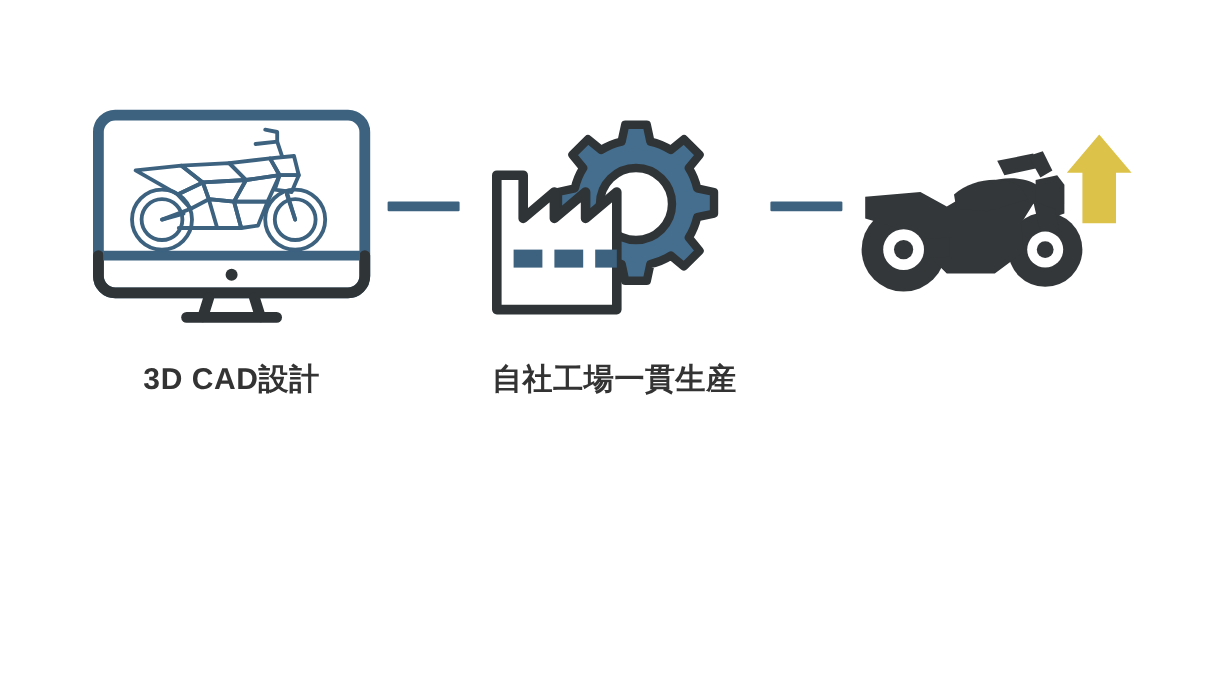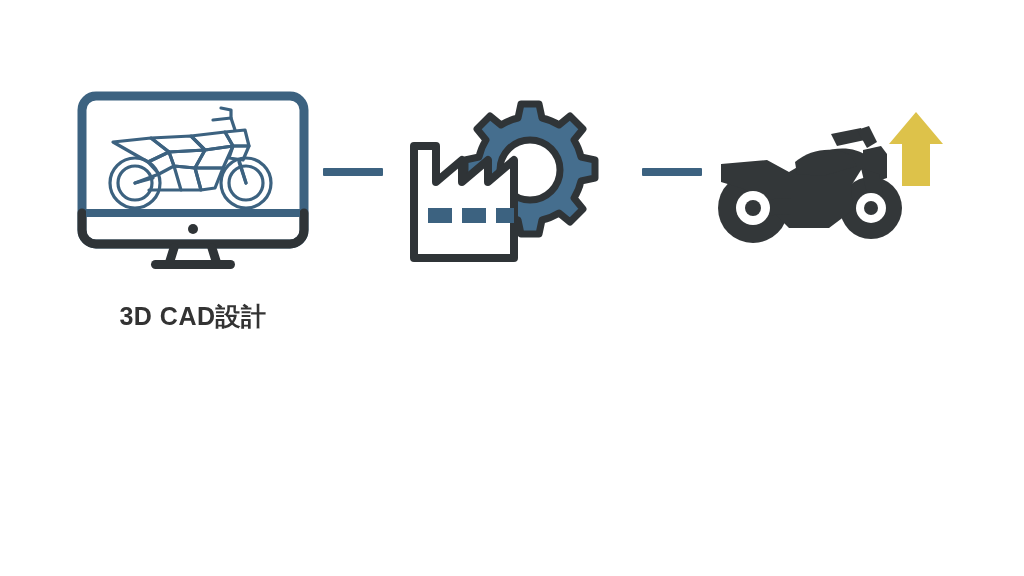--- a/index.html
+++ b/index.html
@@ -158,20 +158,21 @@
           <path d="M22 168 L22 56 L44 56 L44 92
                    L70 70 L70 92
                    L96 70 L96 92
                    L122 70 L122 168 Z" fill="#ffffff" stroke="#2f3437" stroke-width="8" stroke-linejoin="round" stroke-linecap="round"></path>
 
           <rect x="36" y="118" width="24" height="15" fill="#3c6280"></rect>
           <rect x="70" y="118" width="24" height="15" fill="#3c6280"></rect>
           <rect x="104" y="118" width="18" height="15" fill="#3c6280"></rect>
         </svg>
       </div>
+      <div class="step-label">自社工場一貫生産</div>
     </div>
 
     <div class="connector">
       <div class="connector-line"></div>
     </div>
 
     <div class="step">
       <div class="icon-box">
         <svg width="240" height="180" viewBox="0 0 240 180" aria-hidden="true">
 

